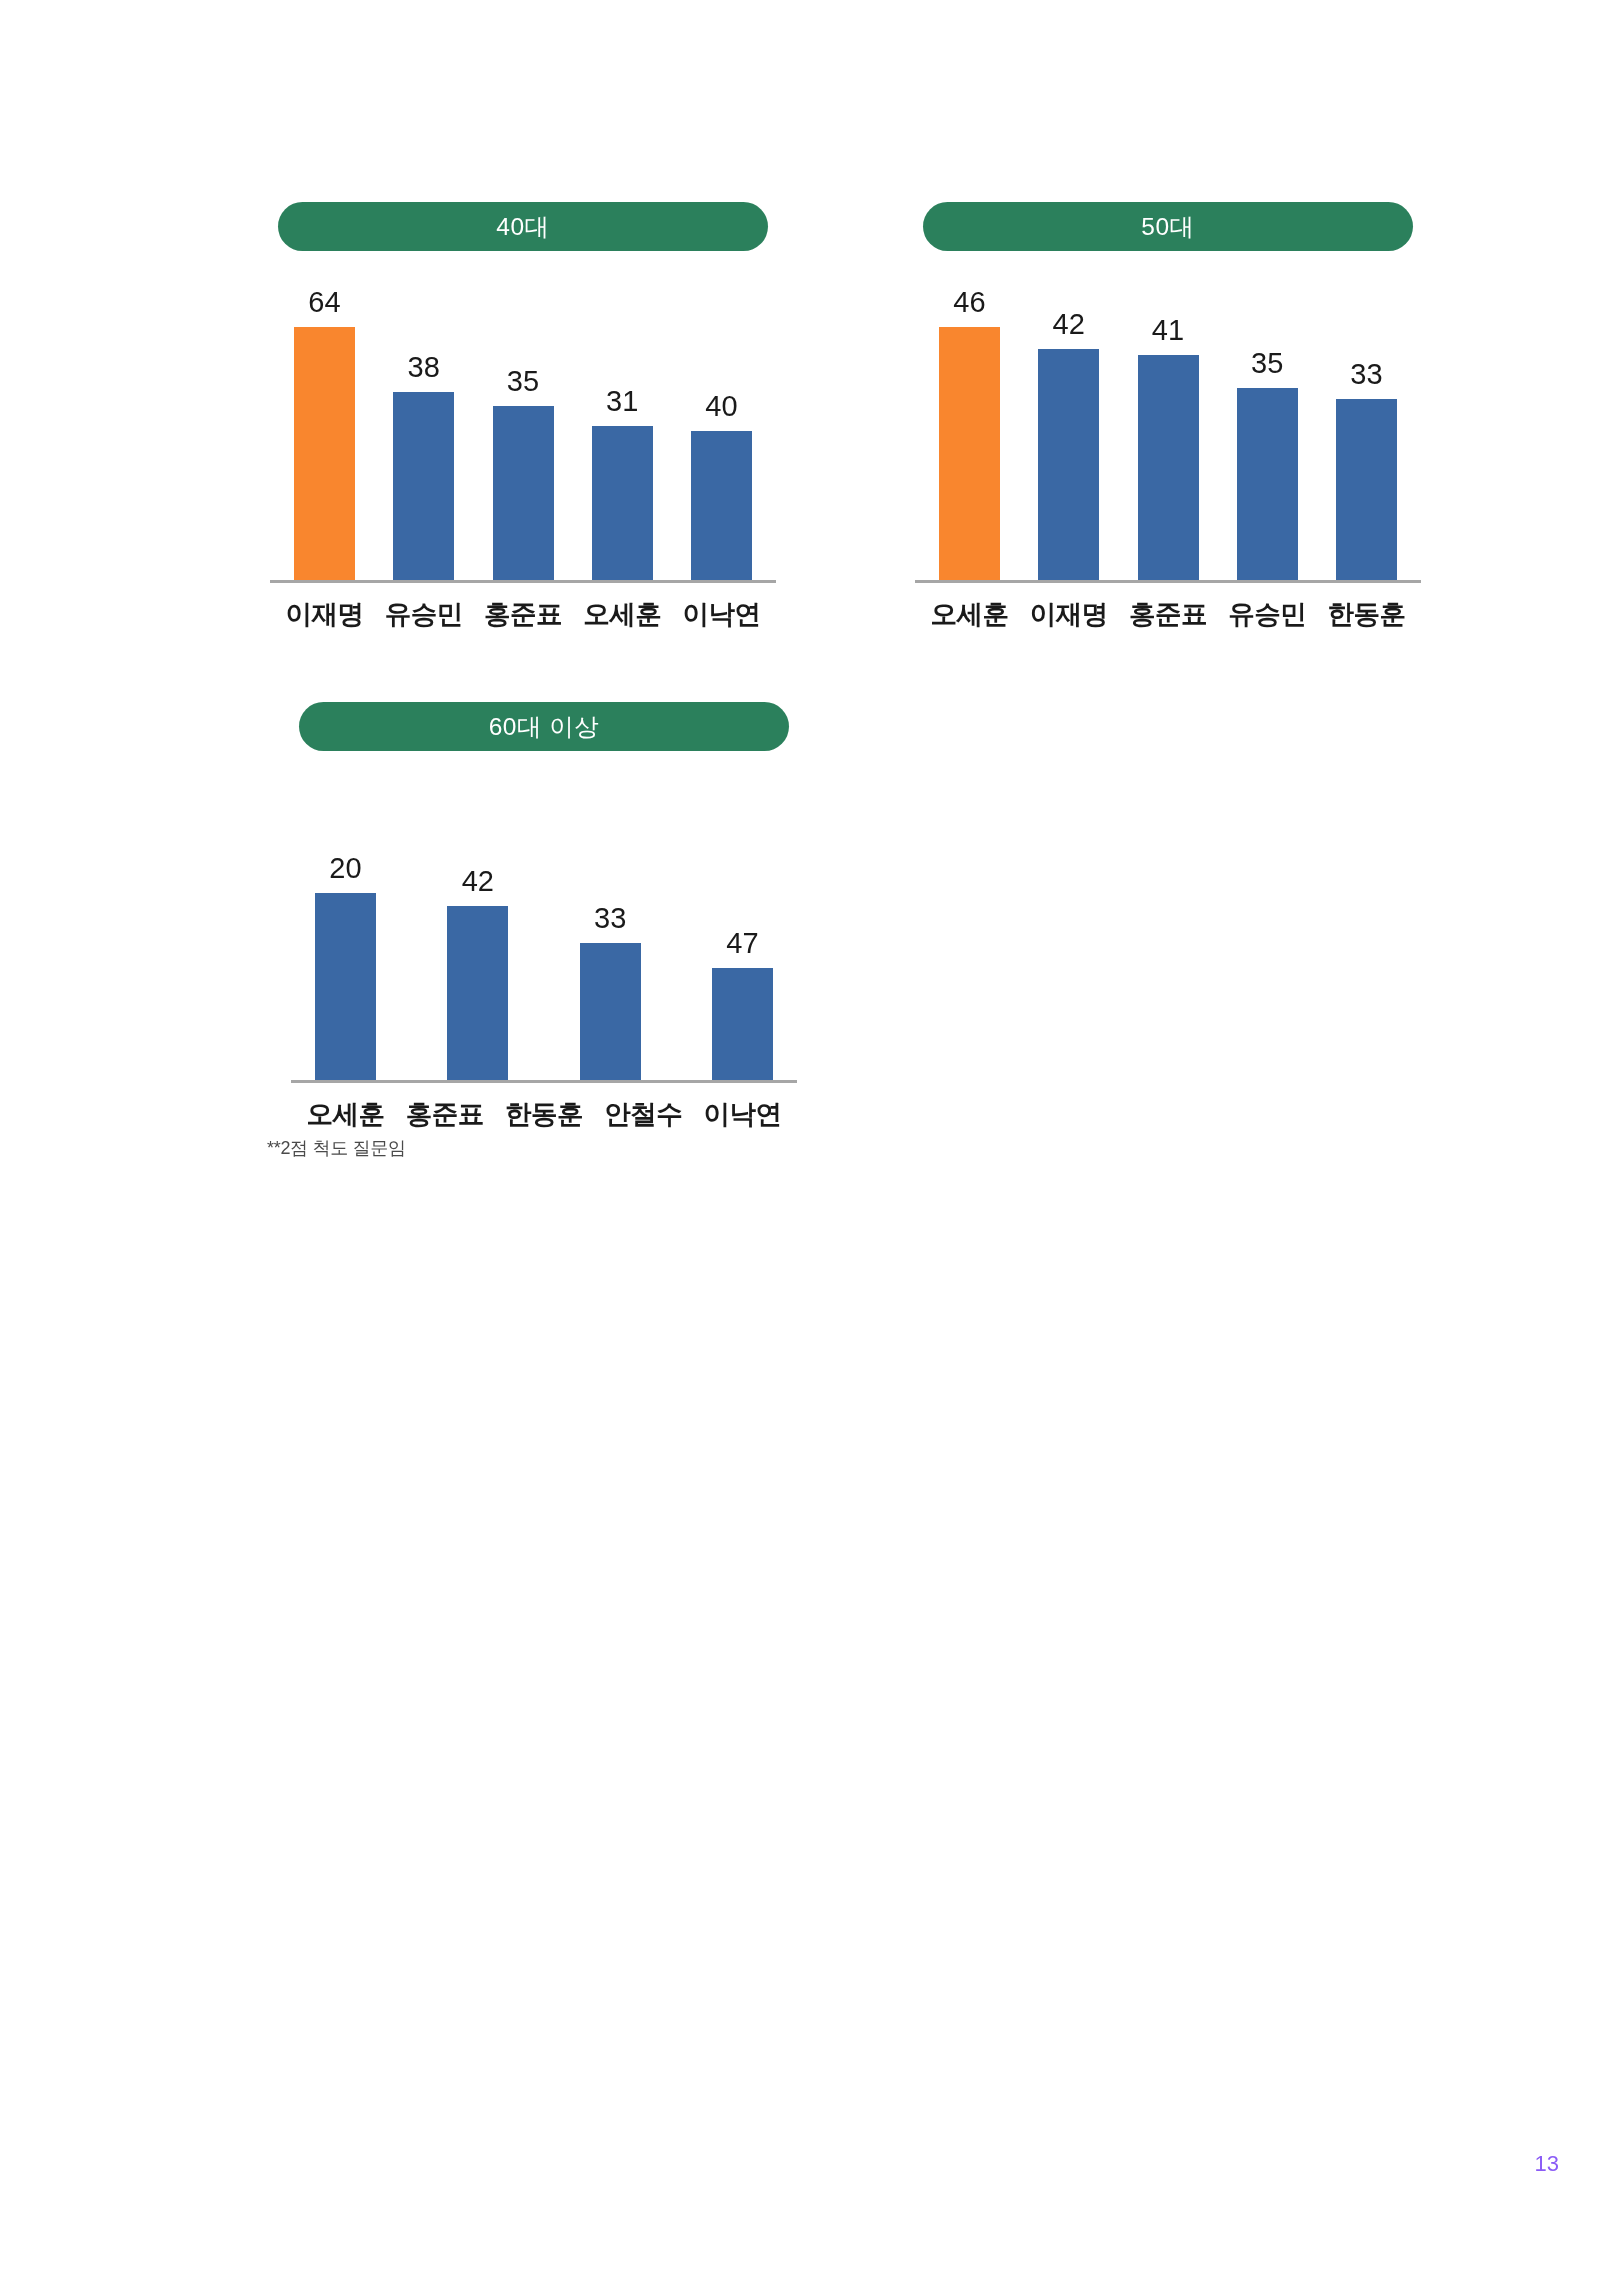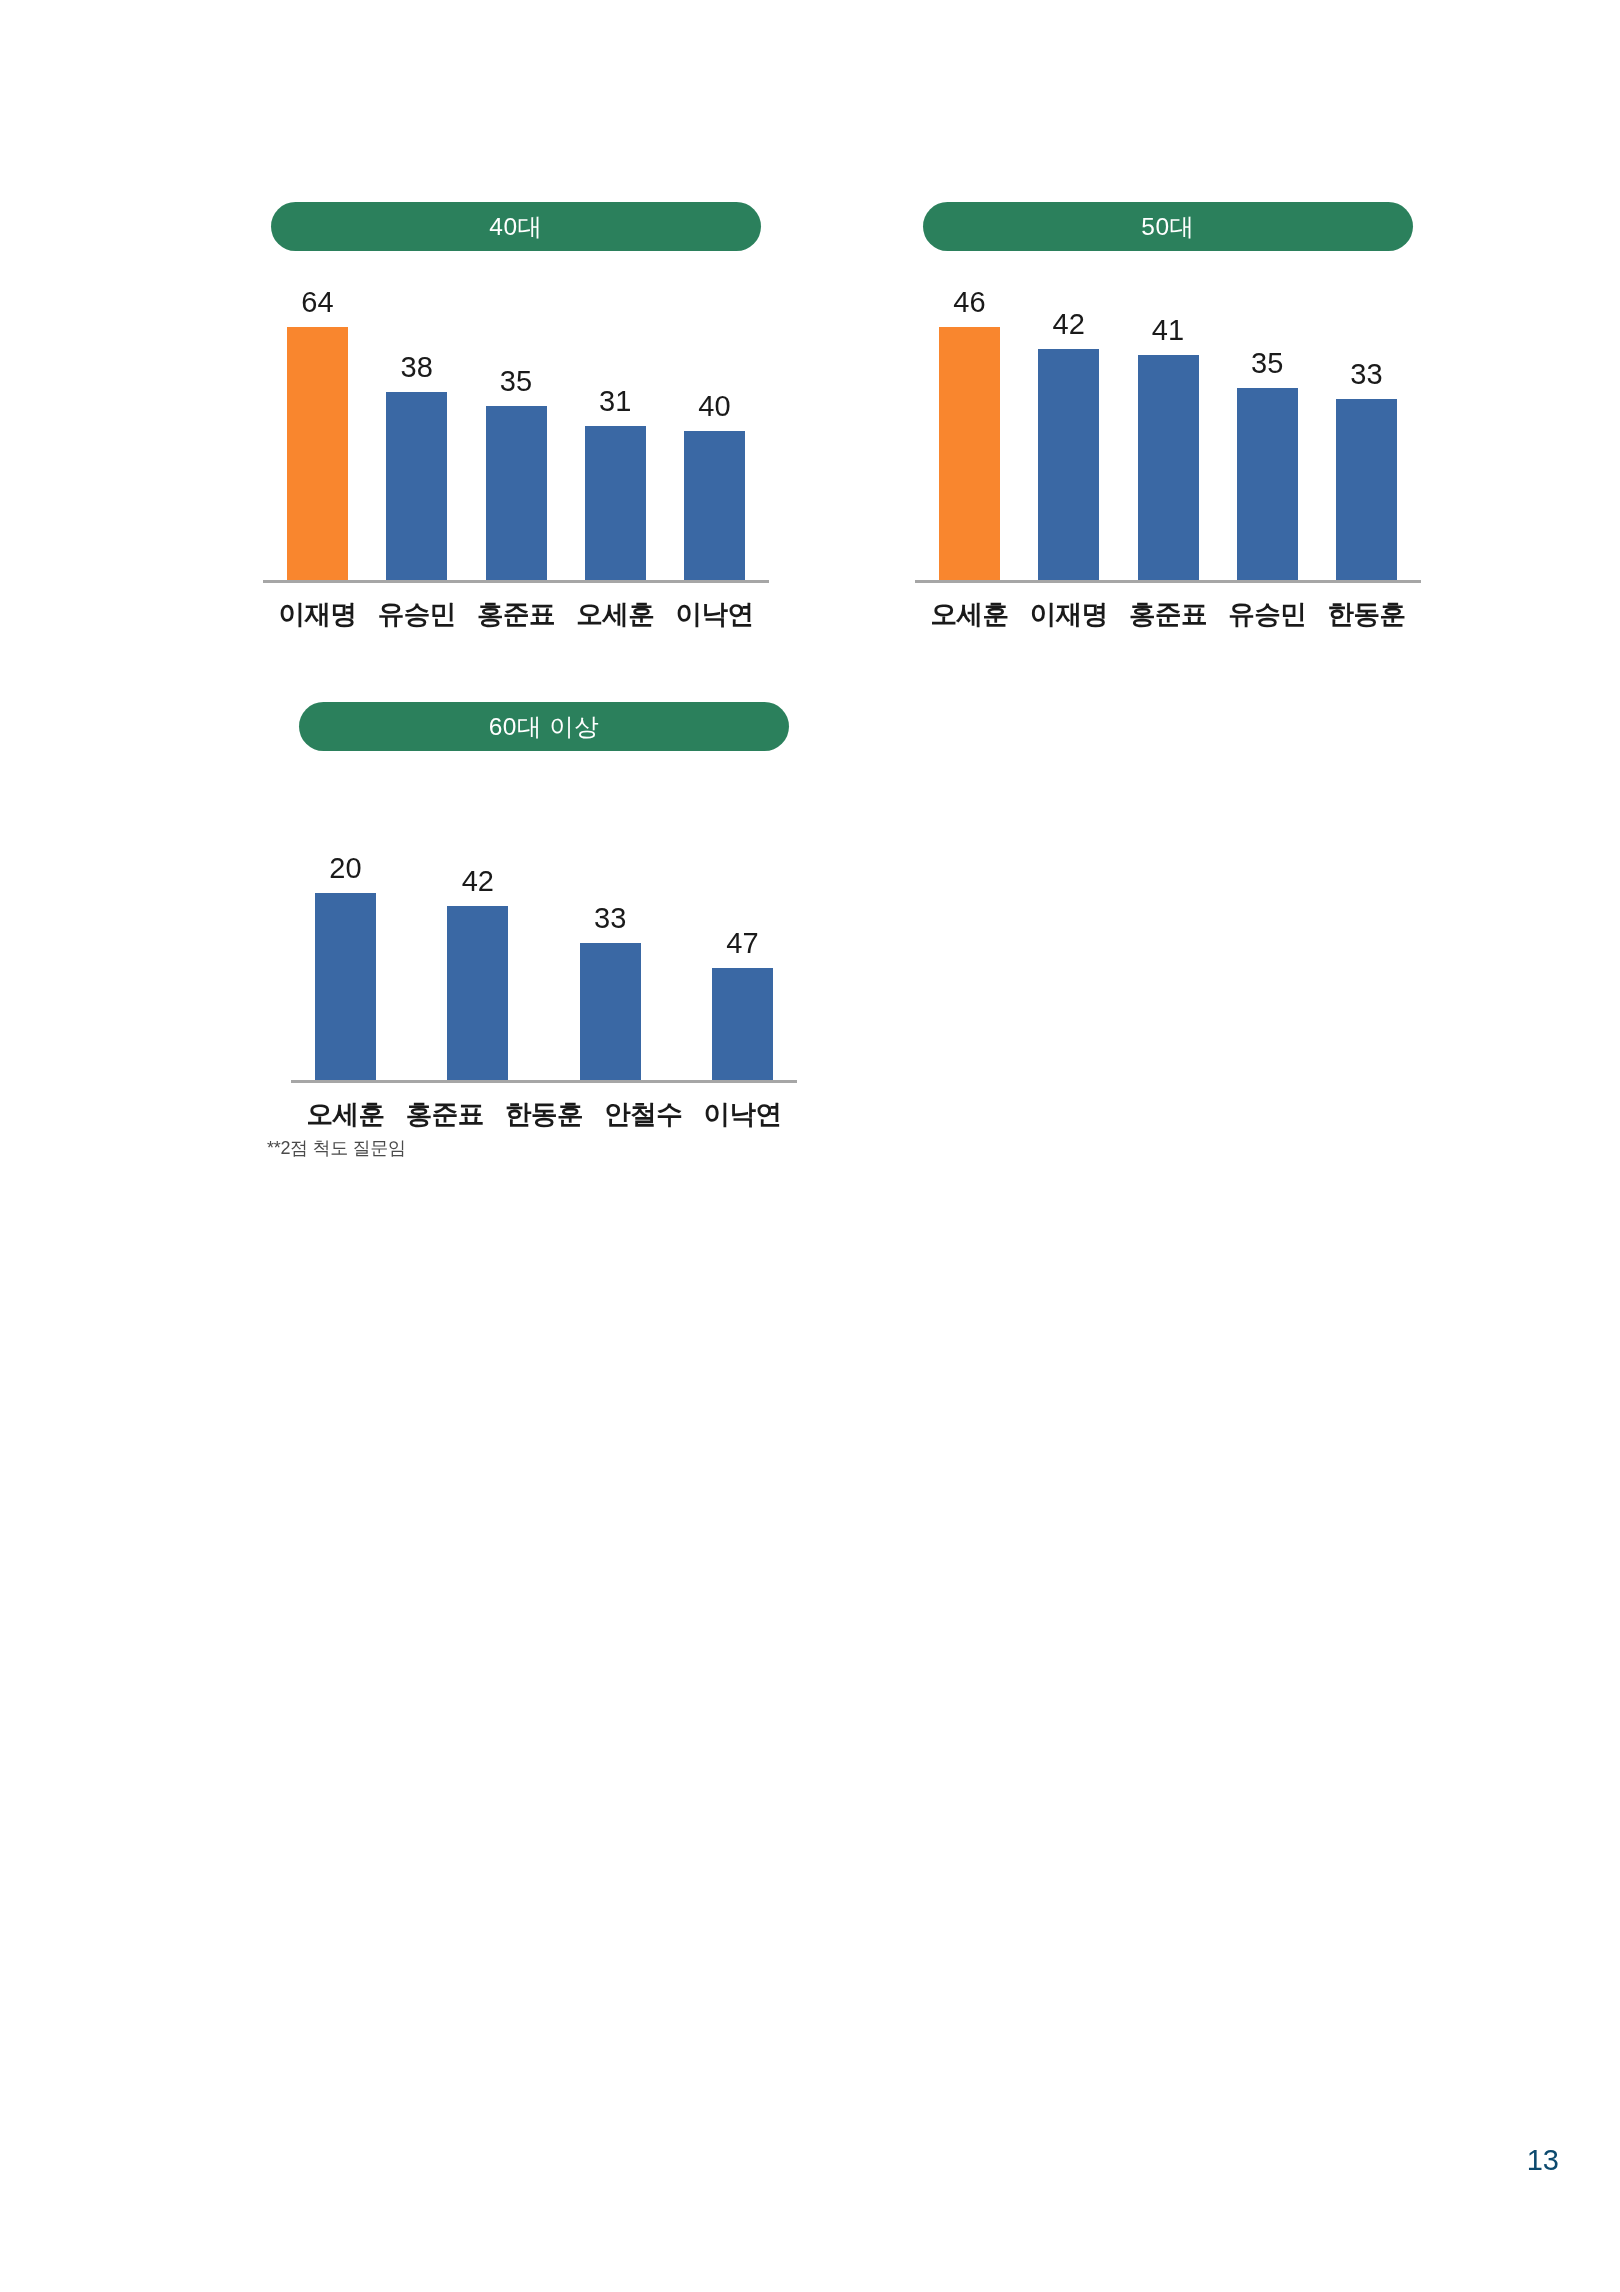--- a/index.html
+++ b/index.html
@@ -20,21 +20,21 @@
     position: absolute;
     inset: 0;
     background: #ffffff;
   }
 
   
   .panel {
     position: absolute;
     width: 490px;
   }
-  .panel-1 { left: 271px;  top: 202px; }
+  .panel-1 { left: 278px;  top: 202px; }
   .panel-2 { left: 923px;  top: 202px; }
   .panel-3 { left: 267px;  top: 702px; margin-left: 32px; }
 
   .pill {
     height: 49px;
     border-radius: 24.5px;
     background: #2b805c;
     color: #ffffff;
     display: flex;
     align-items: center;
@@ -119,22 +119,22 @@
     line-height: 1.55;
     color: #4a4a4a;
     letter-spacing: -0.3px;
   }
 
   
   .page-number {
     position: absolute;
     right: 61px;
     bottom: 116px;
-    font-size: 29px;
-    color: #0c4a6e;
+    font-size: 22px;
+    color: #8b5cf6;
   }
 </style>
 </head>
 <body>
 
 <div class="page">
 
   <div class="panel panel-1">
     <div class="pill">
       <span>40대</span>

